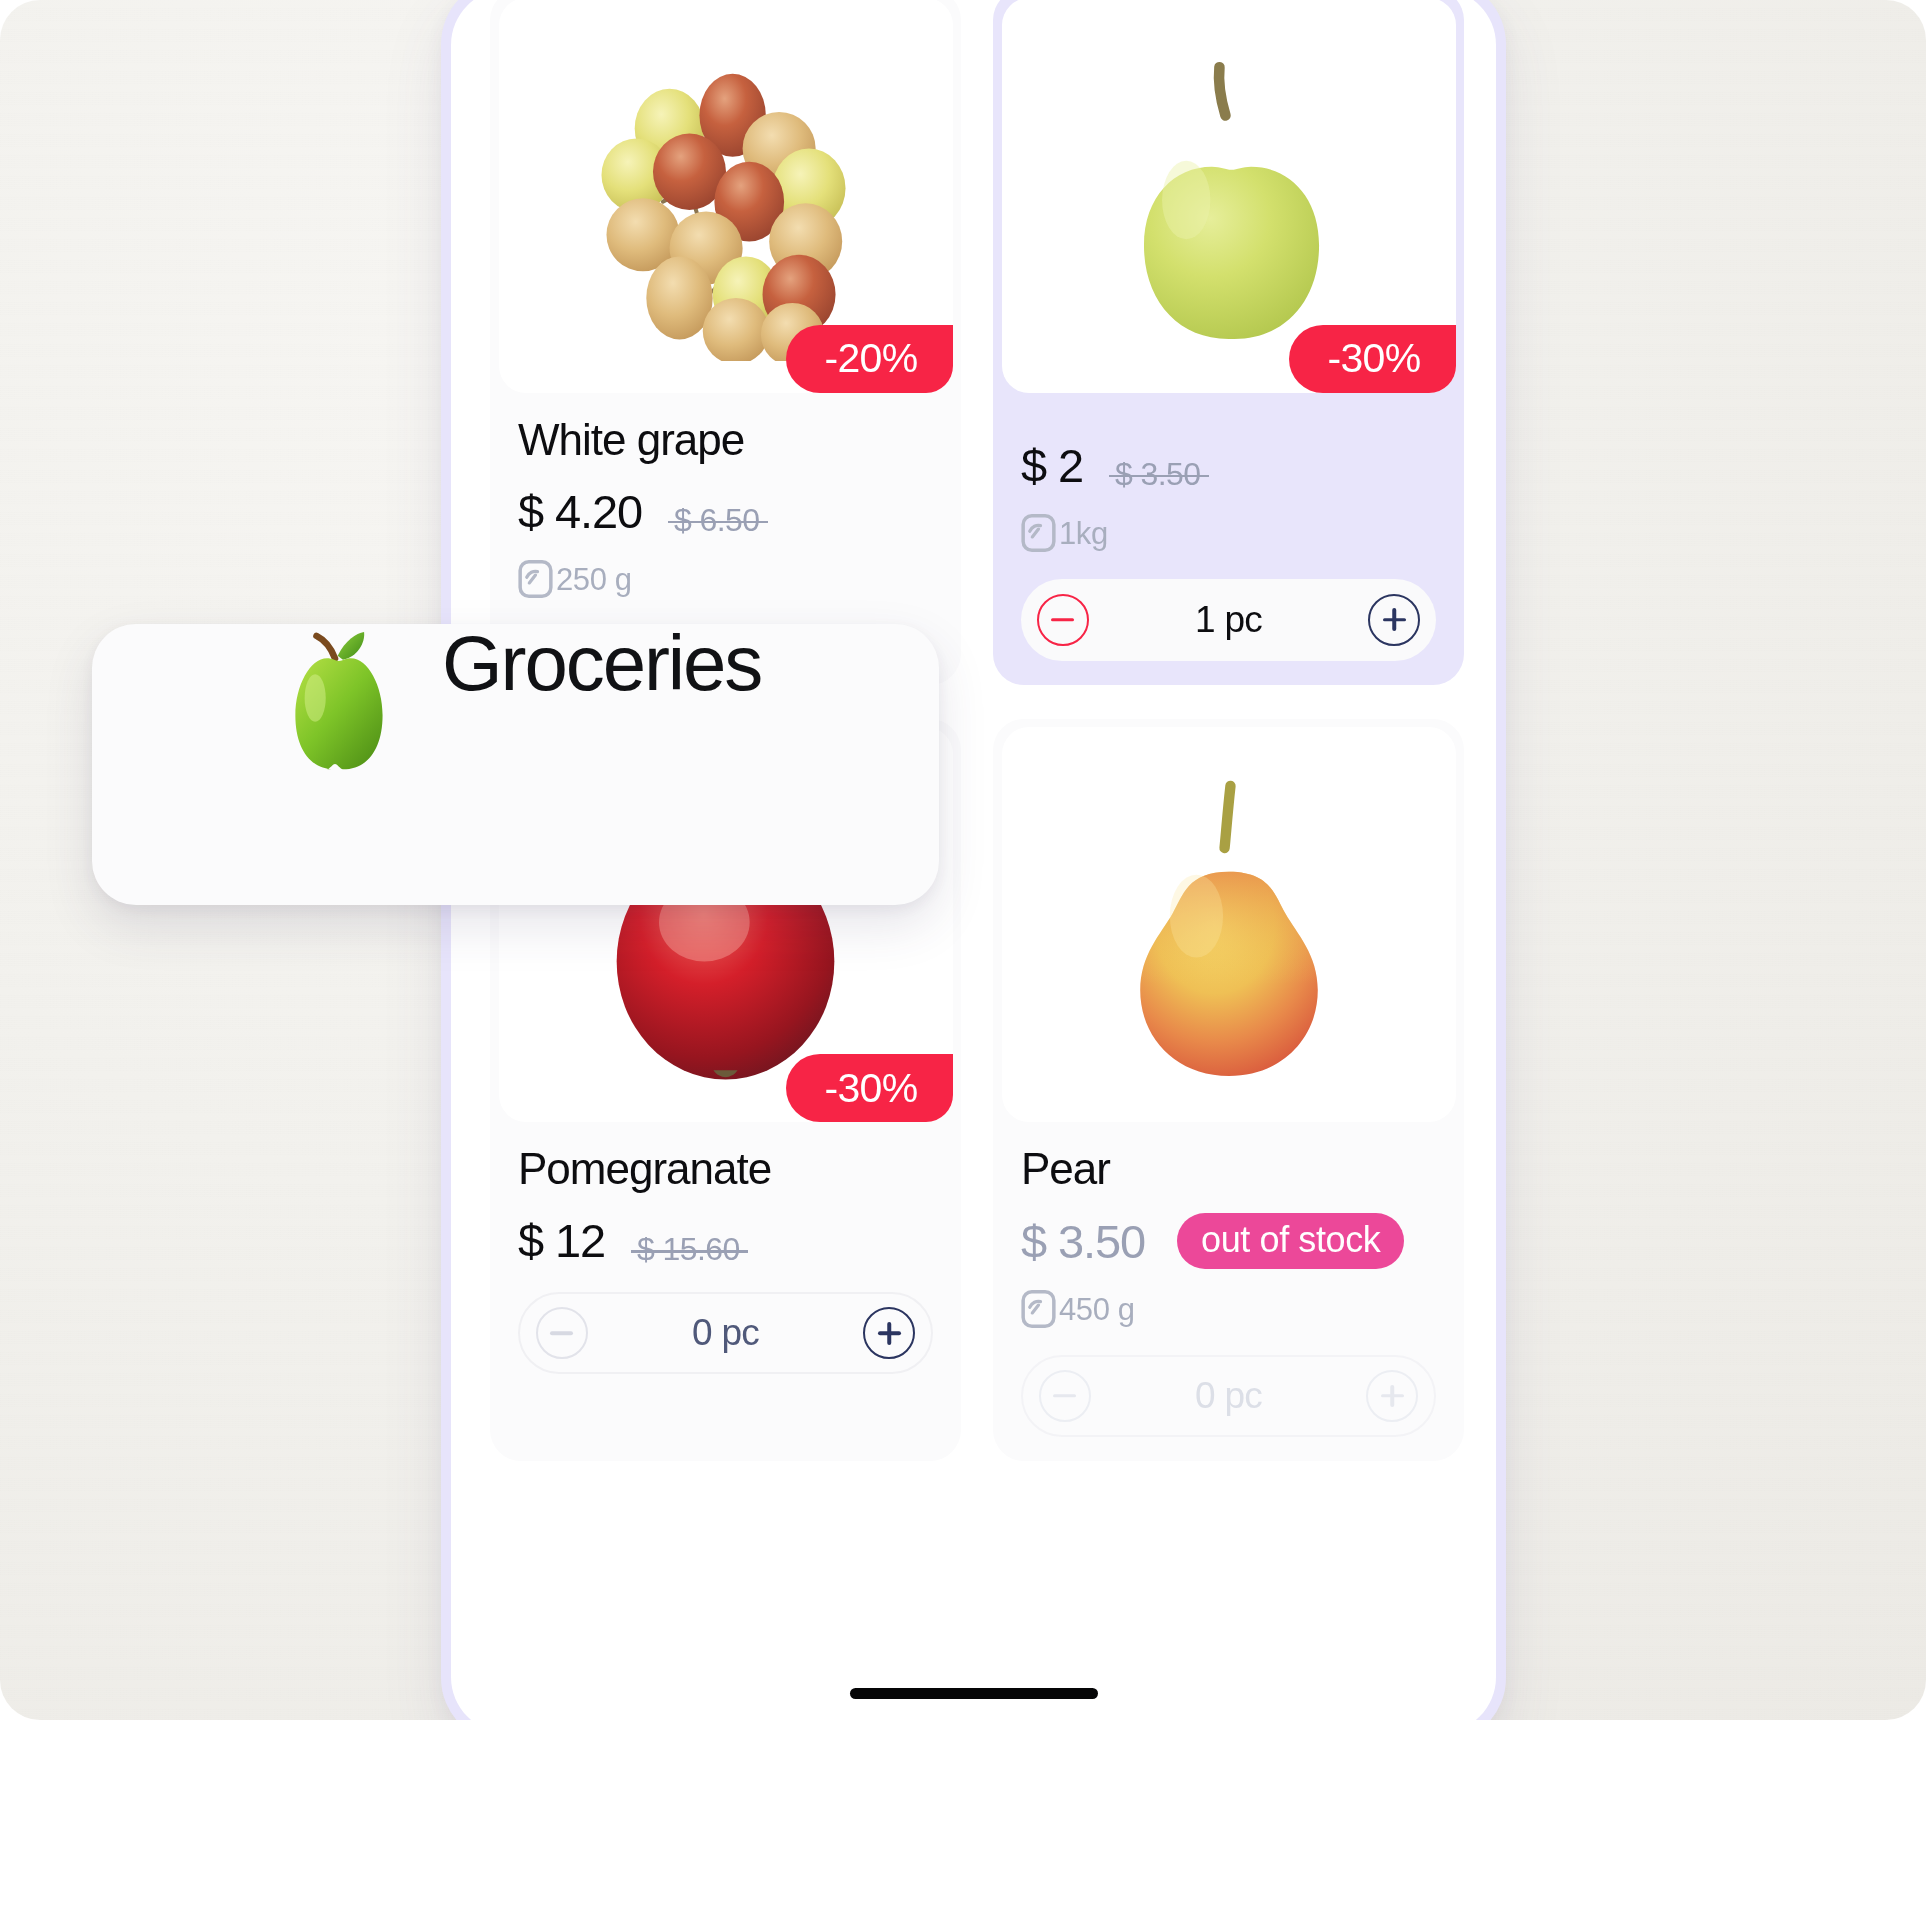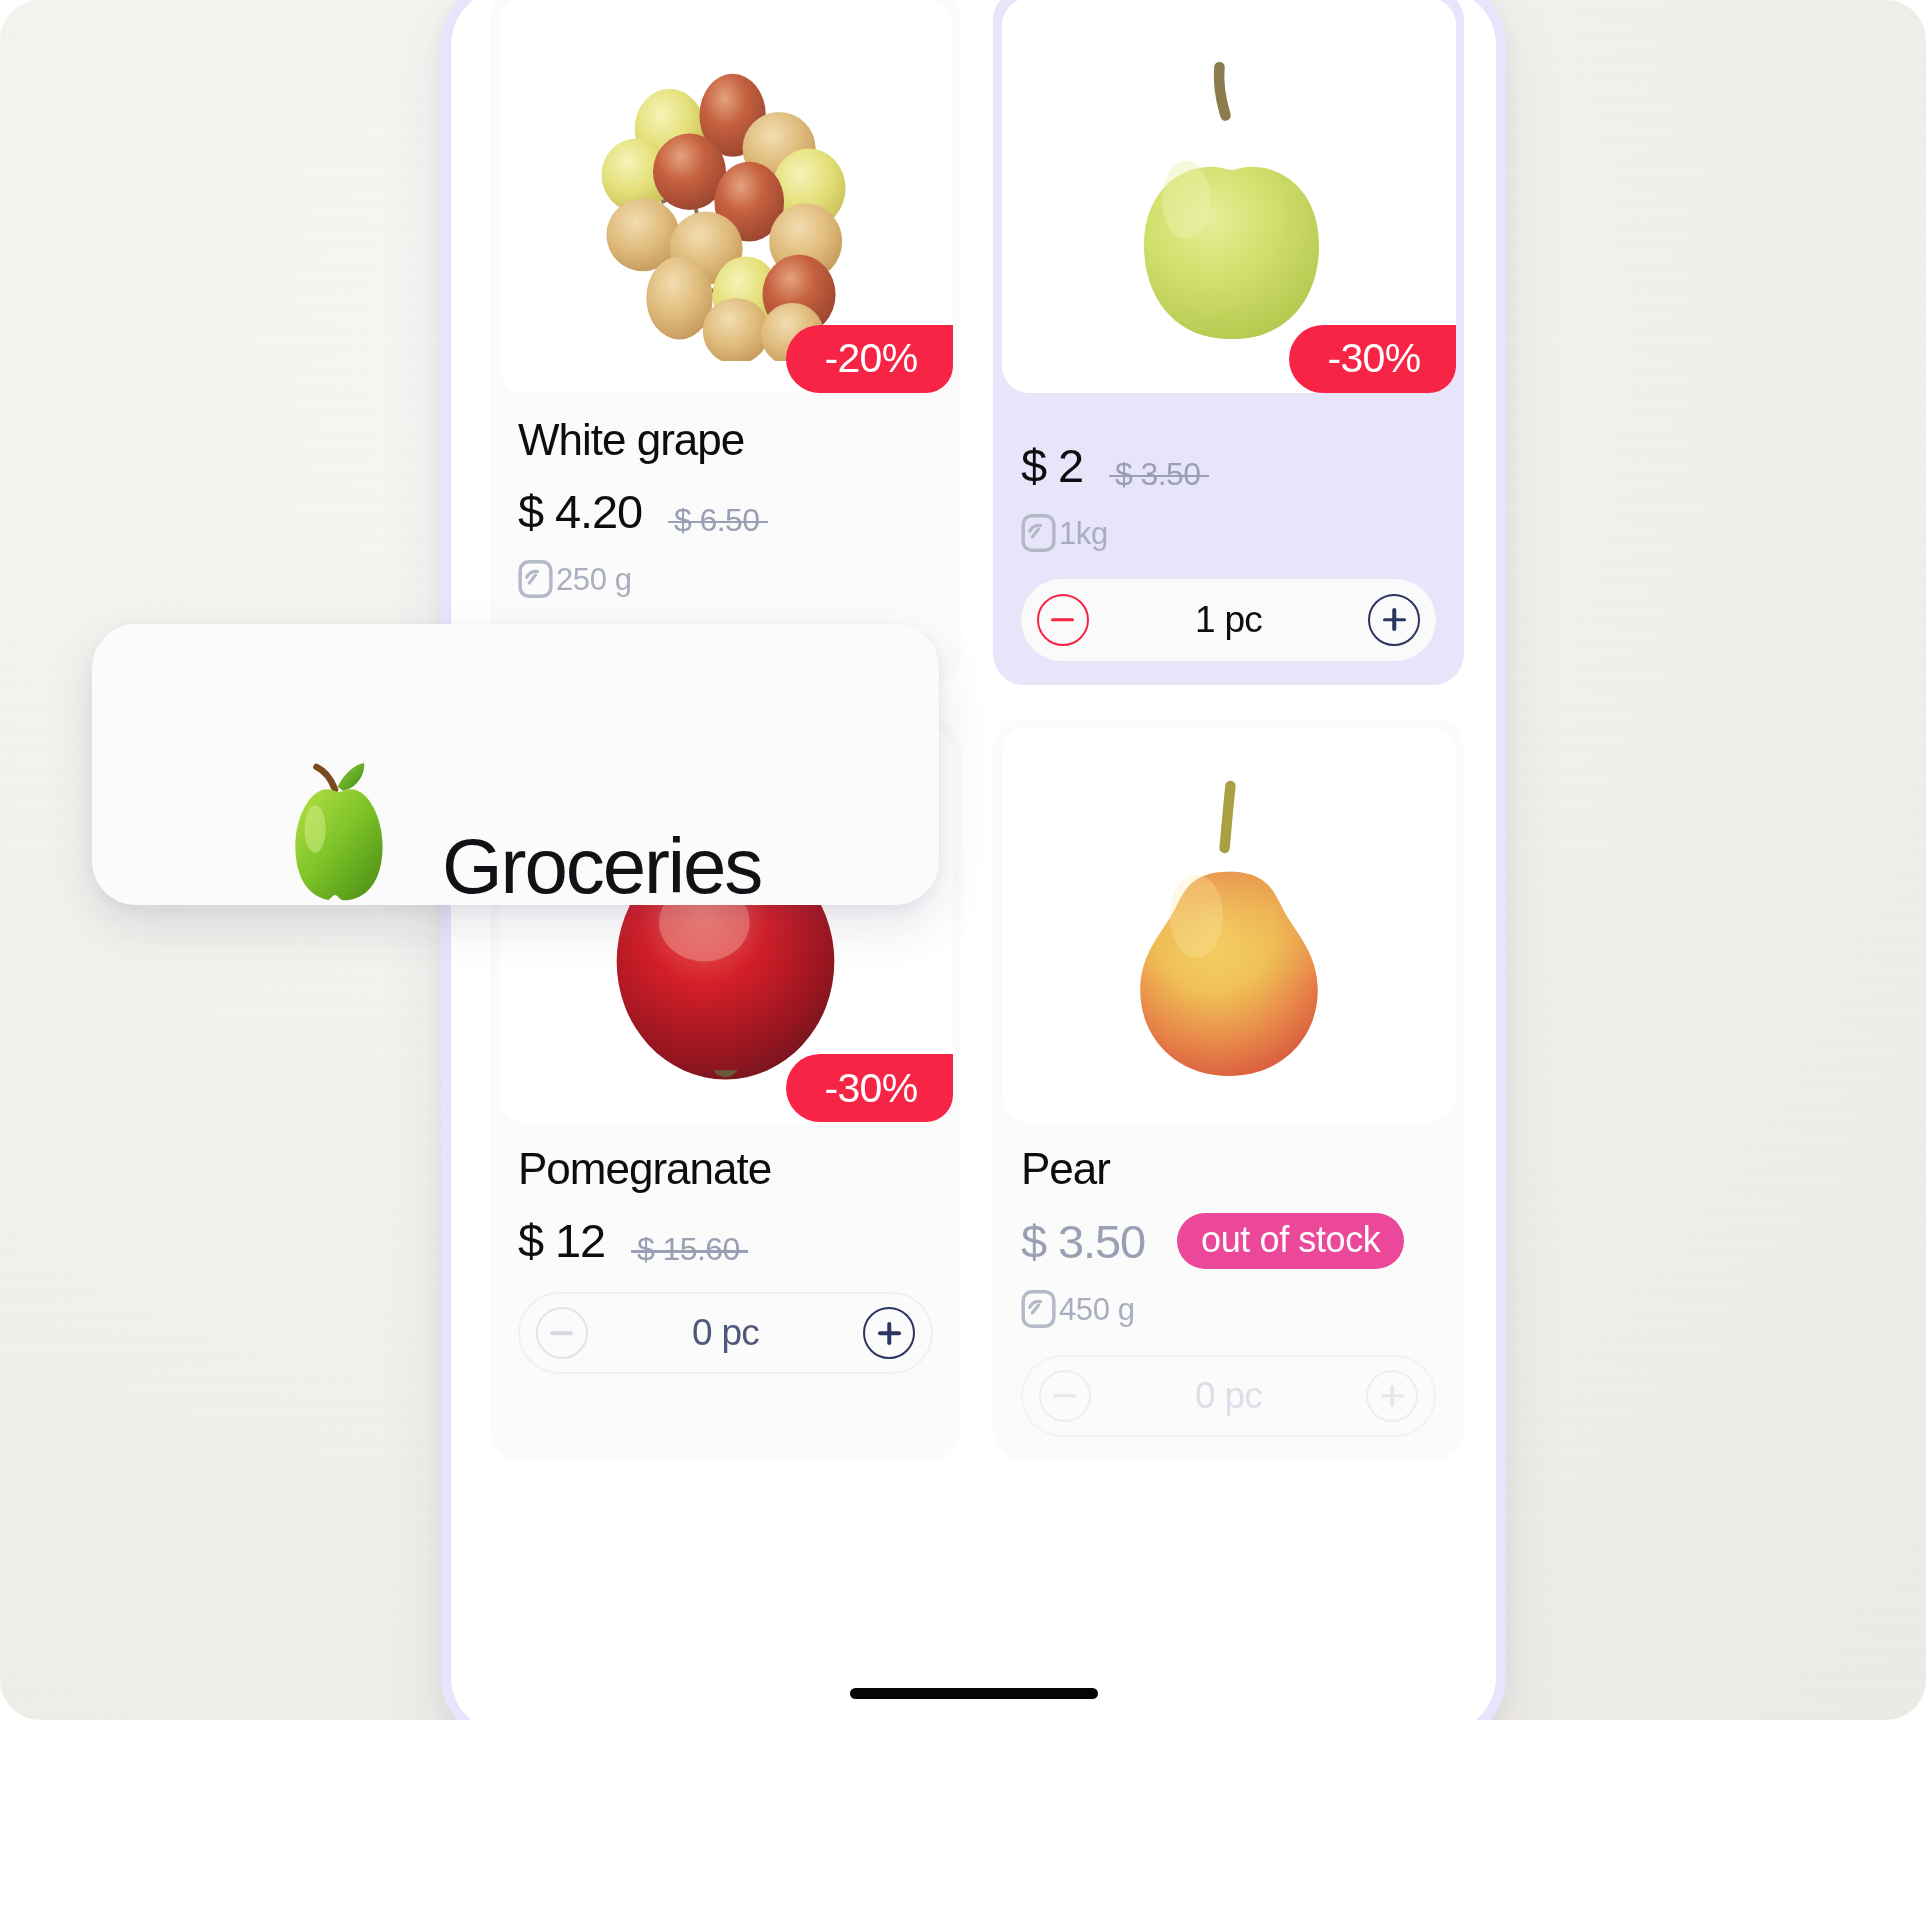--- a/index.html
+++ b/index.html
@@ -215,21 +215,21 @@
   }
 
   
   #groceries{
     position:absolute;
     left:92px; top:624px;
     width:847px; height:281px;
     background:#fbfbfc;
     border-radius:44px;
     box-shadow:0 21px 49px rgba(60,55,90,.13), 0 4.2px 12.7px rgba(60,55,90,.06);
-    display:flex; align-items:flex-end;
+    display:flex; align-items:flex-start;
     padding-left:176px;
     gap:40px;
     z-index:40;
   }
   #groceries .gtitle{
     font-size:78px;
     font-weight:400;
     color:#111215;
     letter-spacing:-2.1px;
     line-height:1;

